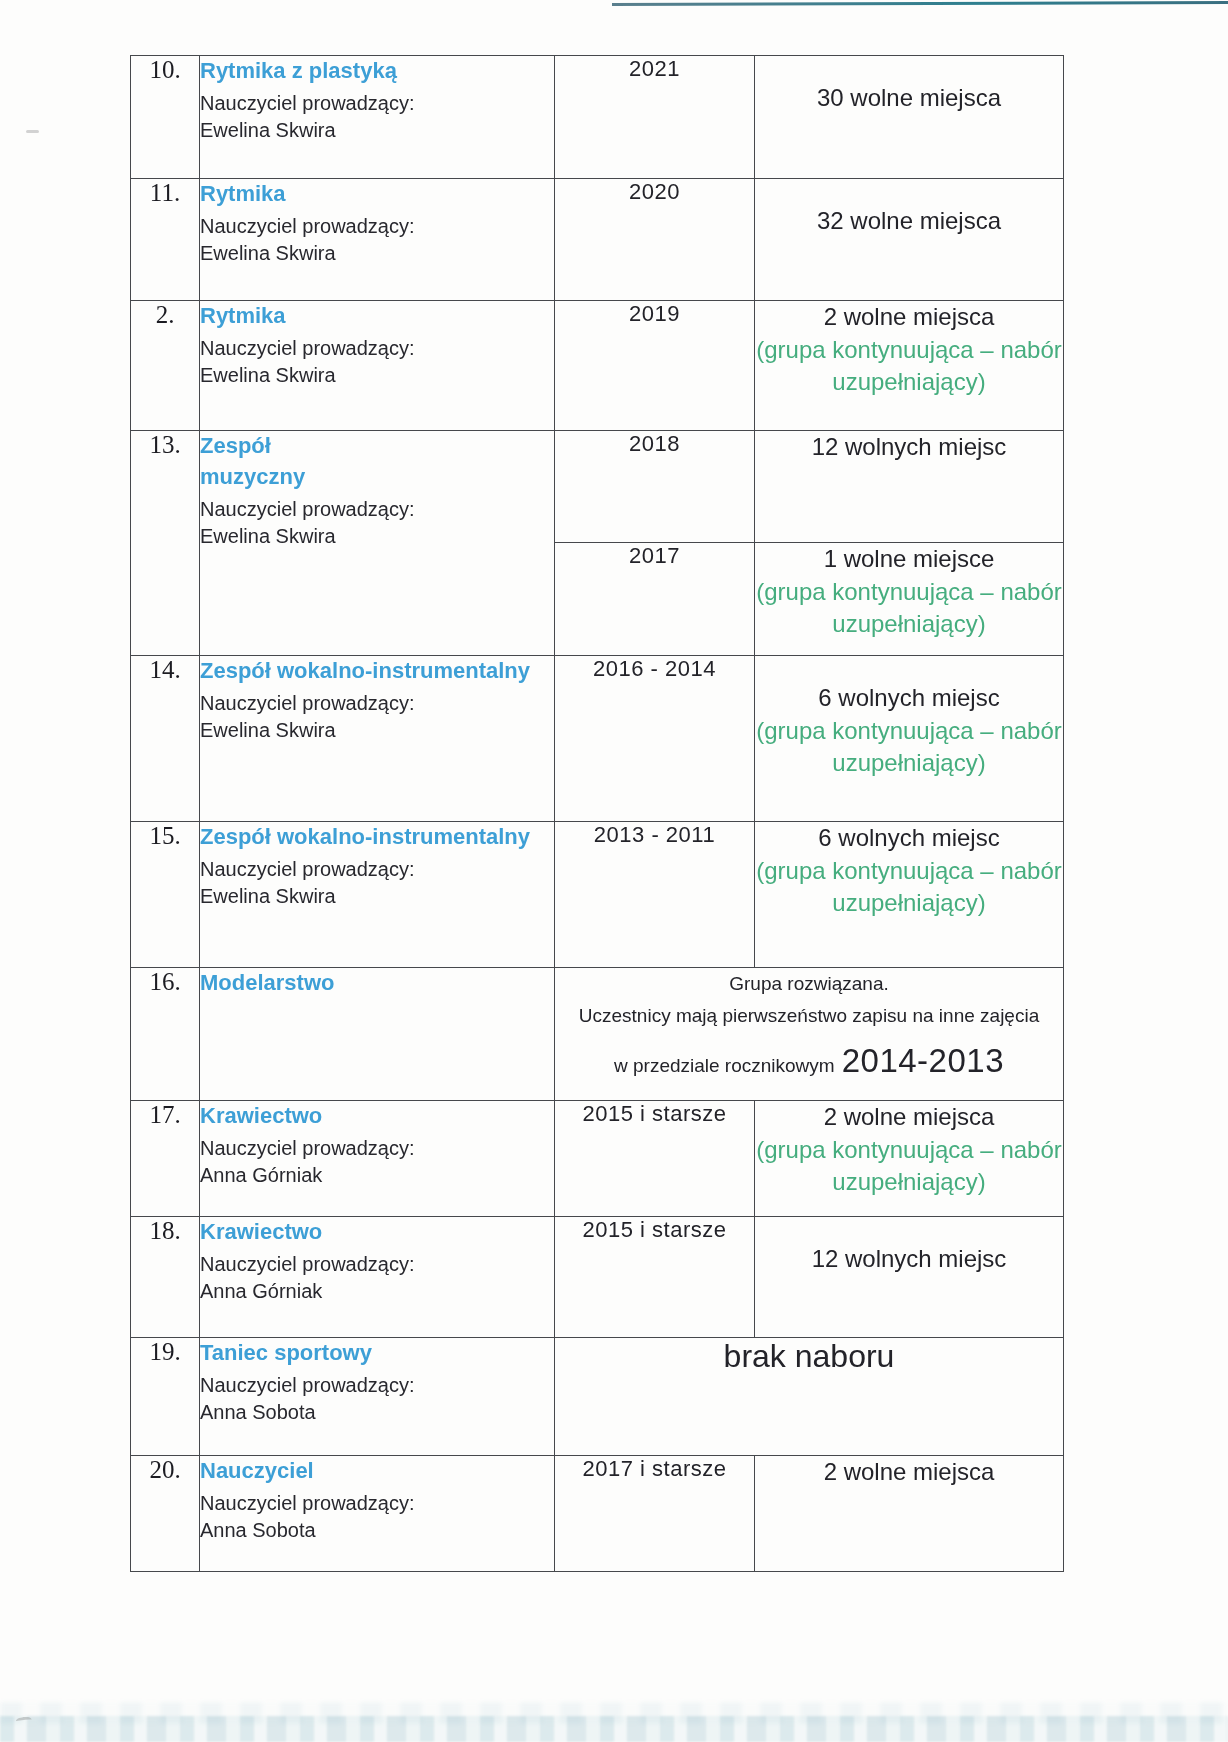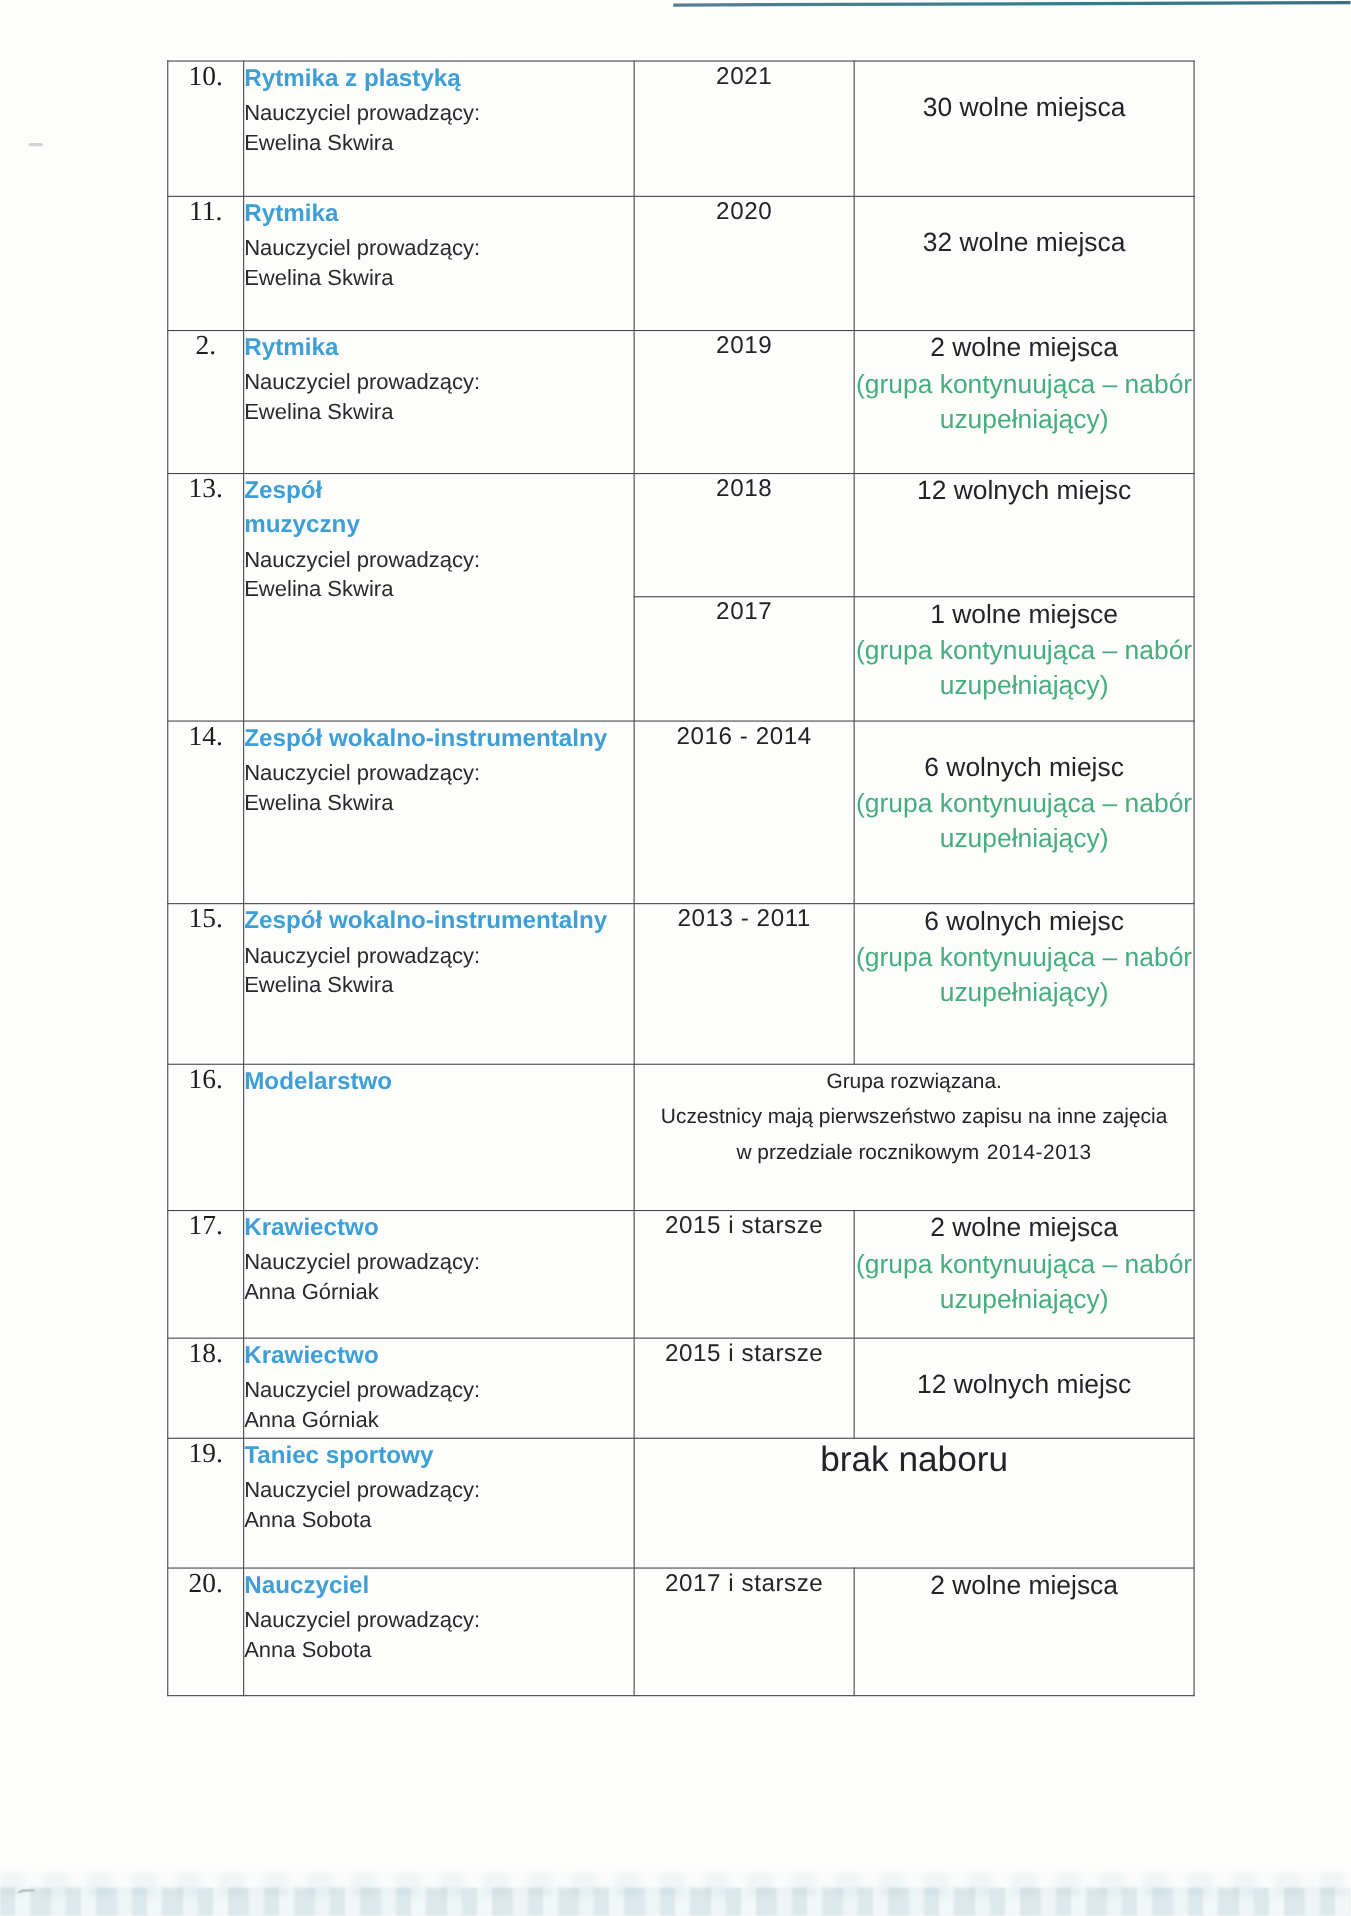--- a/index.html
+++ b/index.html
@@ -39,21 +39,21 @@
     background:#bcbcbc;opacity:0.65;border-radius:2px;
   }
   .artifact-squiggle{
     position:absolute;left:16px;top:1717px;width:16px;height:6px;
     border-top:3px solid #a8adad;border-radius:40%;opacity:0.6;
     transform:rotate(-6deg);
   }
 
   
   table.sched{
-    position:absolute;left:152px;top:55px;
+    position:absolute;left:130px;top:55px;
     width:933px;border-collapse:collapse;table-layout:fixed;padding-left:36px;
   }
   table.sched td{
     border:1.6px solid #46484c;
     padding:0;vertical-align:top;overflow:hidden;
   }
   td.num{
     font-family:"Liberation Serif", serif;
     font-size:25px;color:#1c1c22;
     text-align:center;padding-top:11px;
@@ -74,21 +74,21 @@
     text-align:center;vertical-align:middle;
     padding:6px 12px;
   }
   td.places.top-bias{vertical-align:top;padding-top:26px;}
   .pl{font-size:24px;color:#232329;line-height:1.3;}
   .note{font-size:24px;color:#45ad7e;line-height:1.32;margin-top:2px;}
 
   td.merged-info{text-align:center;vertical-align:middle;padding:4px 18px;}
   .info-line{font-size:19px;color:#232329;line-height:1.7;}
   .info-prefix{margin-right:7px;}
-  .info-years{font-size:19px;letter-spacing:0.5px;}
+  .info-years{font-size:33px;letter-spacing:0.5px;}
 
   td.brak{
     text-align:center;vertical-align:middle;
     font-size:32px;color:#232329;
   }
 
   .footer{
     position:absolute;left:142px;top:1630px;width:933px;
     text-align:center;
     font-family:"Liberation Serif", serif;font-style:italic;
@@ -221,21 +221,21 @@
         <div class="tlabel">Nauczyciel prowadzący:</div>
         <div class="tname">Anna Górniak</div>
       </td>
       <td class="year">2015 i starsze</td>
       <td class="places">
         <div class="pl">2 wolne miejsca</div>
         <div class="note">(grupa kontynuująca – nabór uzupełniający)</div>
       </td>
     </tr>
 
-    <tr style="height:91px">
+    <tr style="height:121px">
       <td class="num">18.</td>
       <td class="name">
         <div class="title">Krawiectwo</div>
         <div class="tlabel">Nauczyciel prowadzący:</div>
         <div class="tname">Anna Górniak</div>
       </td>
       <td class="year">2015 i starsze</td>
       <td class="places top-bias">
         <div class="pl">12 wolnych miejsc</div>
       </td>

